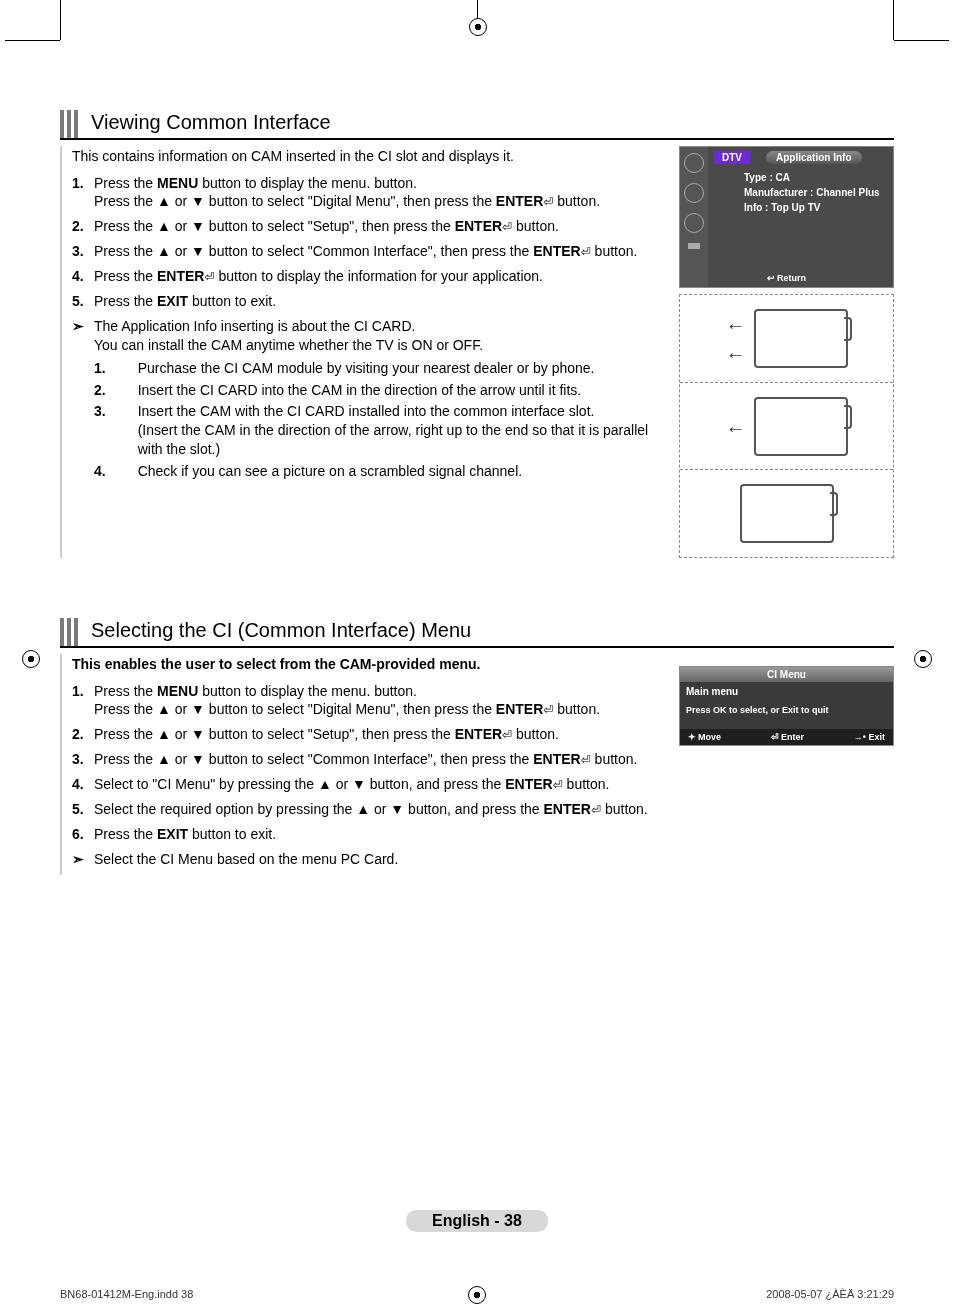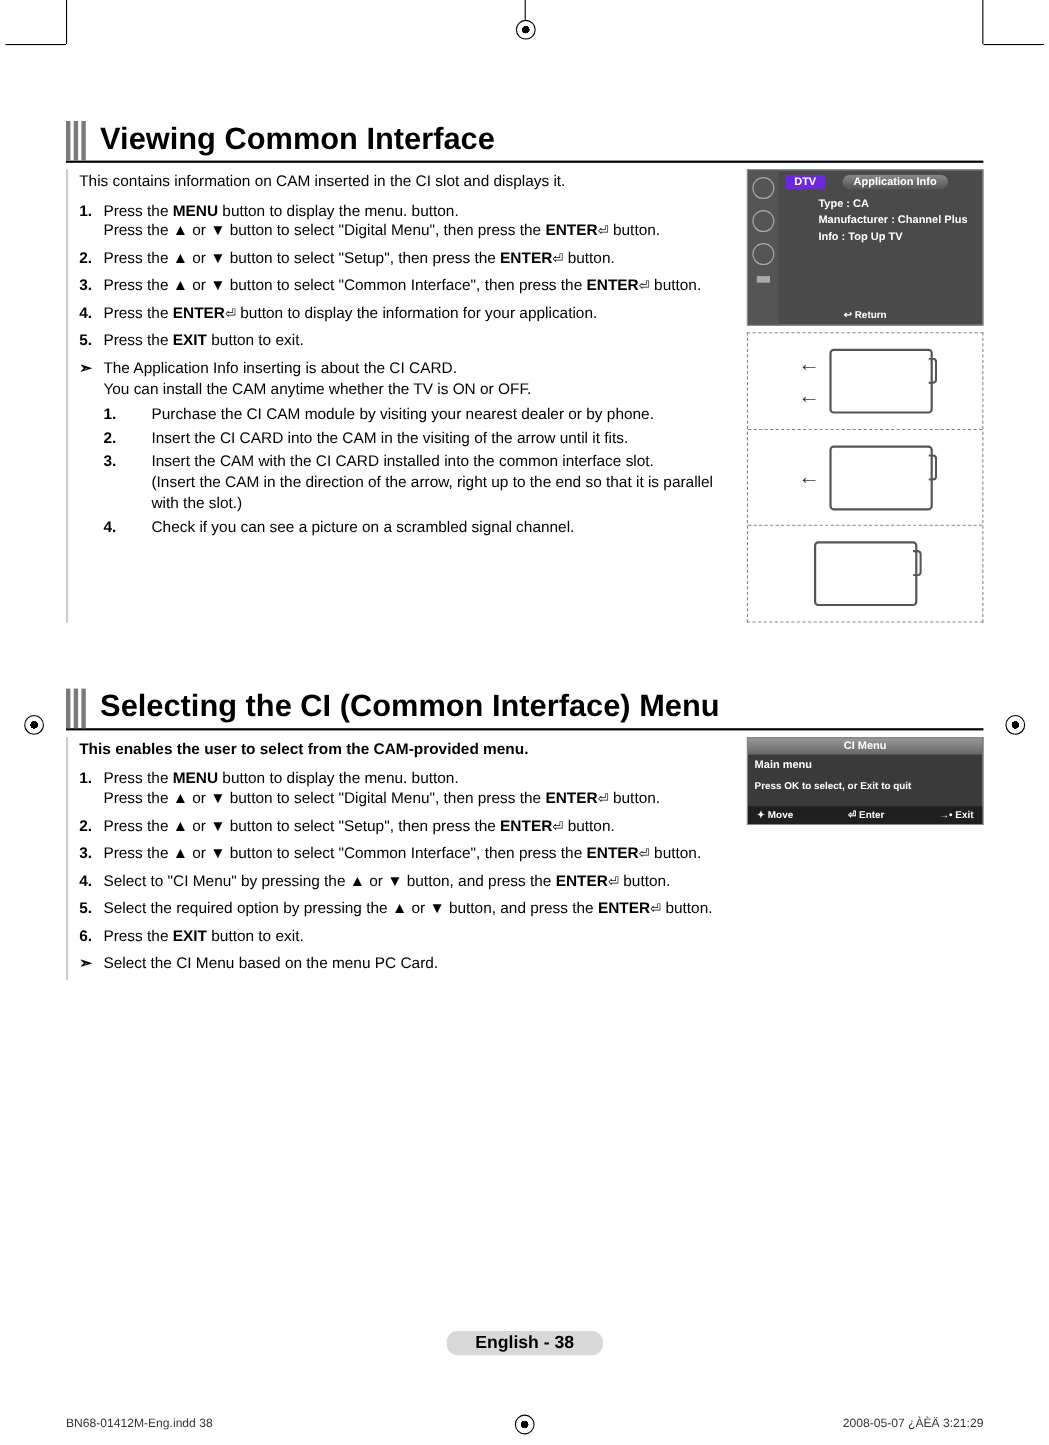--- a/index.html
+++ b/index.html
@@ -52,21 +52,21 @@
     display: flex;
     align-items: stretch;
     border-bottom: 2px solid #000;
     margin-bottom: 6px;
   }
   .sec-bars { display: flex; margin-right: 10px; }
   .sec-bars span {
     width: 4px; background: #7a7a7a; margin-right: 3px;
   }
   .sec-title {
-    font-size: 28px; font-weight: bold; line-height: 1;
+    font-size: 20px; font-weight: normal; line-height: 1;
     padding: 2px 0 6px 0;
   }
 
   .sec-body {
     position: relative;
     border-left: 2px solid #ccc;
     padding-left: 10px;
     display: flex;
     gap: 12px;
   }
@@ -123,21 +123,21 @@
   }
   .dia-row { flex:1; border-bottom:1px dashed #888; display:flex; align-items:center; justify-content:center; gap:8px;}
   .dia-row:last-child { border-bottom:none; }
   .tv-outline { width:90px; height:55px; border:2px solid #555; border-radius:4px; position:relative; }
   .tv-outline::after{content:"";position:absolute;right:-6px;top:6px;width:6px;height:20px;border:2px solid #555;border-left:none;border-radius:0 4px 4px 0;}
   .dir-arrow { font-size:20px; color:#333; font-weight:bold;}
 
   
   .cimenu-box {
     border: 1px solid #888; background:#3a3a3a; color:#fff;
-    font-size:10px; padding:0;
+    font-size:10px; padding:0;margin-top:12px;
   }
   .cimenu-title {
     background:linear-gradient(#999,#666);
     text-align:center; padding:2px 0; font-weight:bold;
   }
   .cimenu-h2 { padding:4px 6px; font-weight:bold; }
   .cimenu-list { padding:0 6px 2px 6px; }
   .cimenu-item {
     background:linear-gradient(#7a7a7a,#5a5a5a);
     padding:2px 6px; margin-bottom:2px; font-weight:bold; font-size:9px;
@@ -221,21 +221,21 @@
             <div class="step-text">
               <span>The Application Info inserting is about the CI CARD.</span><br>
               <span>You can install the CAM anytime whether the TV is ON or OFF.</span>
               <ul class="sublist" id="s1-sub">
                   <li>
                     <span class="sub-num">1.</span>
                     <span class="sub-text">Purchase the CI CAM module by visiting your nearest dealer or by phone.</span>
                   </li>
                   <li>
                     <span class="sub-num">2.</span>
-                    <span class="sub-text">Insert the CI CARD into the CAM in the visiting of the arrow until it fits.</span>
+                    <span class="sub-text">Insert the CI CARD into the CAM in the direction of the arrow until it fits.</span>
                   </li>
                   <li>
                     <span class="sub-num">3.</span>
                     <span class="sub-text">Insert the CAM with the CI CARD installed into the common interface slot.<br>(Insert the CAM in the direction of the arrow, right up to the end so that it is parallel with the slot.)</span>
                   </li>
                   <li>
                     <span class="sub-num">4.</span>
                     <span class="sub-text">Check if you can see a picture on a scrambled signal channel.</span>
                   </li>
                 </ul>

